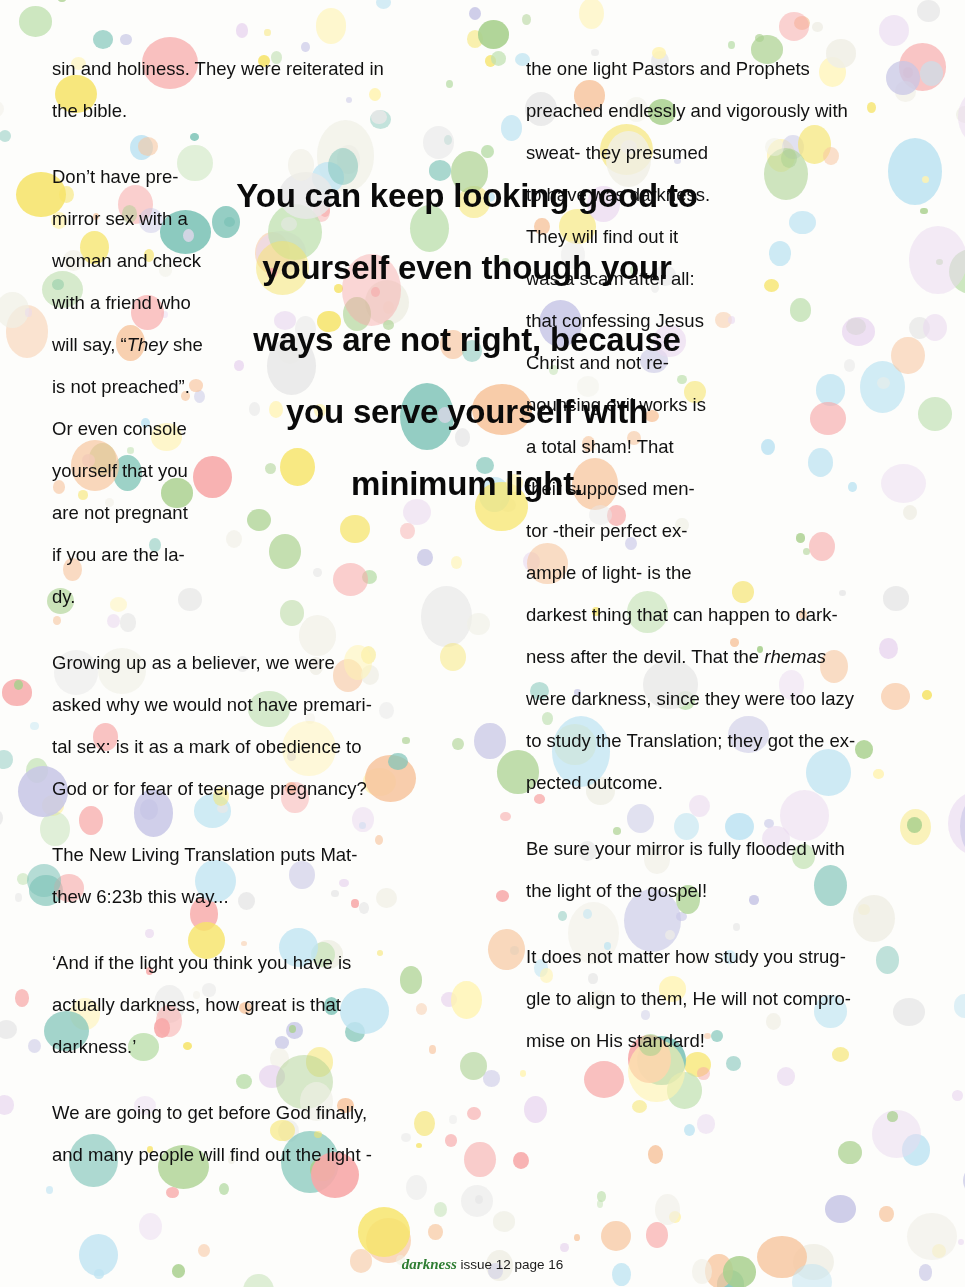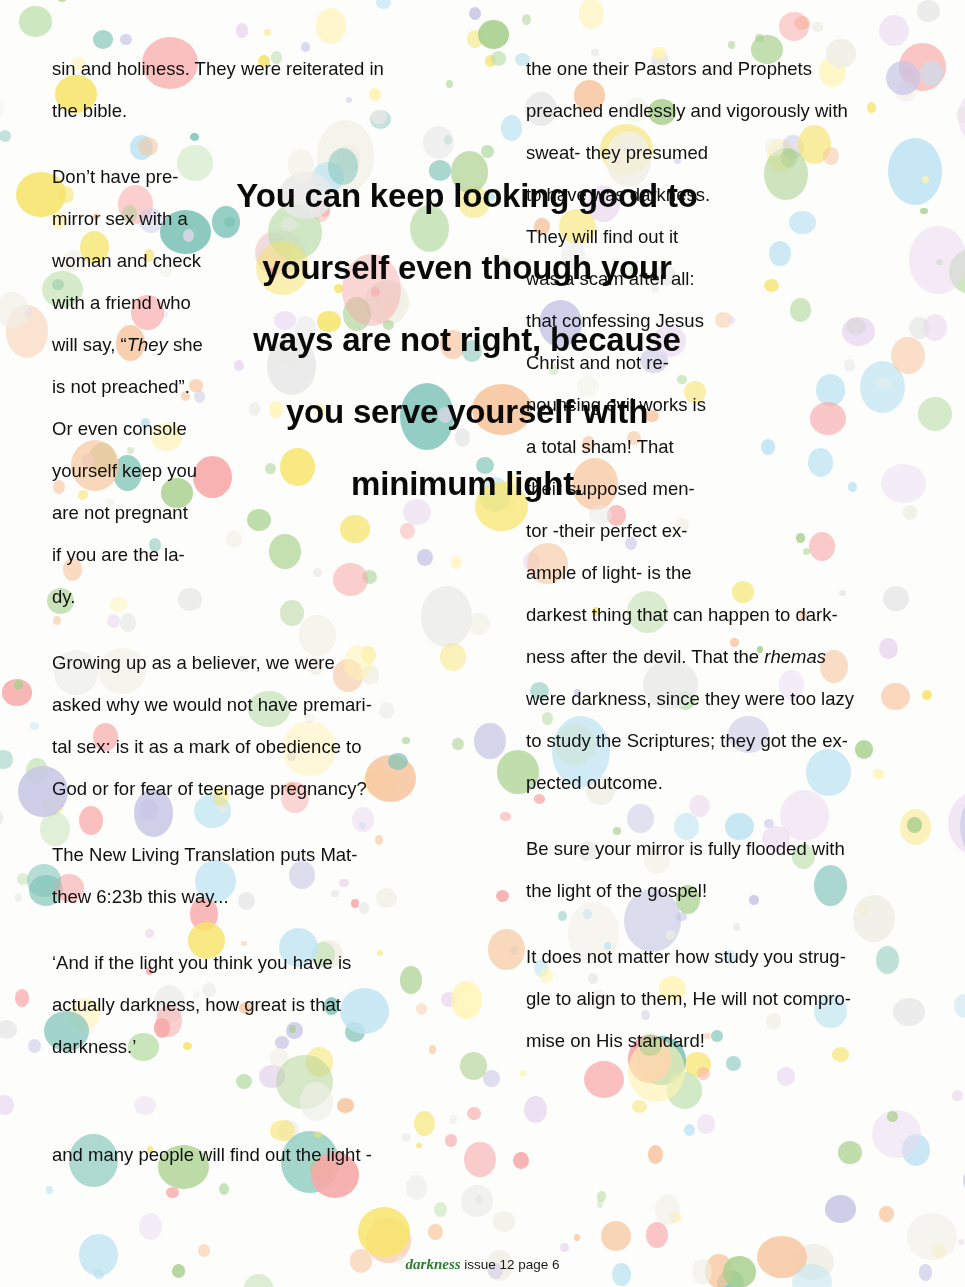--- a/index.html
+++ b/index.html
@@ -593,80 +593,80 @@
         <span>the bible.</span>
       </p>
       <p class="wrap-narrow">
         <span>Don’t have pre-</span><br>
         <span>mirror sex with a</span><br>
         <span>woman and check</span><br>
         <span>with a friend who</span><br>
         <span>will say, “<em>They</em> she</span><br>
         <span>is not preached”.</span><br>
         <span>Or even console</span><br>
-        <span>yourself keep you</span><br>
+        <span>yourself that you</span><br>
         <span>are not pregnant</span><br>
         <span>if you are the la-</span><br>
         <span>dy.</span>
       </p>
       <p>
         <span>Growing up as a believer, we were</span><br>
         <span>asked why we would not have premari-</span><br>
         <span>tal sex: is it as a mark of obedience to</span><br>
         <span>God or for fear of teenage pregnancy?</span>
       </p>
       <p>
         <span>The New Living Translation puts Mat-</span><br>
         <span>thew 6:23b this way...</span>
       </p>
       <p>
         <span>‘And if the light you think you have is</span><br>
         <span>actually darkness, how great is that</span><br>
         <span>darkness.’</span>
       </p>
       <p>
-        <br>
+        <span>We are going to get before God finally,</span><br>
         <span>and many people will find out the light -</span>
       </p>
     </div>
 
     <div class="col right">
       <p>
-        <span>the one their Pastors and Prophets</span><br>
+        <span>the one light Pastors and Prophets</span><br>
         <span>preached endlessly and vigorously with</span><br>
         <span>sweat- they presumed</span><br>
         <span>to have was darkness.</span><br>
         <span>They will find out it</span><br>
         <span>was a scam after all:</span><br>
         <span>that confessing Jesus</span><br>
         <span>Christ and not re-</span><br>
         <span>nouncing evil works is</span><br>
         <span>a total sham! That</span><br>
         <span>their supposed men-</span><br>
         <span>tor -their perfect ex-</span><br>
         <span>ample of light- is the</span><br>
         <span>darkest thing that can happen to dark-</span><br>
         <span>ness after the devil. That the <em>rhemas</em></span><br>
         <span>were darkness, since they were too lazy</span><br>
-        <span>to study the Scriptures; they got the ex-</span><br>
+        <span>to study the Translation; they got the ex-</span><br>
         <span>pected outcome.</span>
       </p>
       <p>
         <span>Be sure your mirror is fully flooded with</span><br>
         <span>the light of the gospel!</span>
       </p>
       <p>
         <span>It does not matter how study you strug-</span><br>
         <span>gle to align to them, He will not compro-</span><br>
         <span>mise on His standard!</span>
       </p>
     </div>
 
     <div class="pullquote">You can keep looking good to yourself even though your ways are not right, because you serve yourself with minimum light.</div>
 
     <div class="footer">
       <span class="brand">darkness</span>
       <span class="meta">issue 12</span>
-      <span class="meta">page  6</span>
+      <span class="meta">page  16</span>
     </div>
 
   </div>
 </div>
 
 </body></html>

